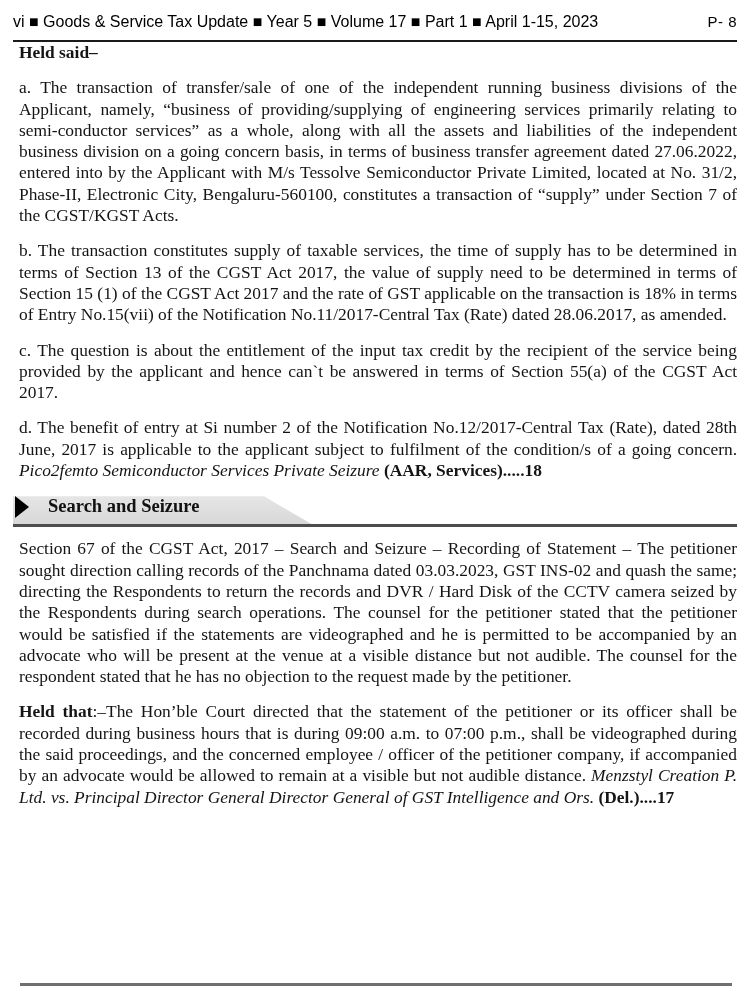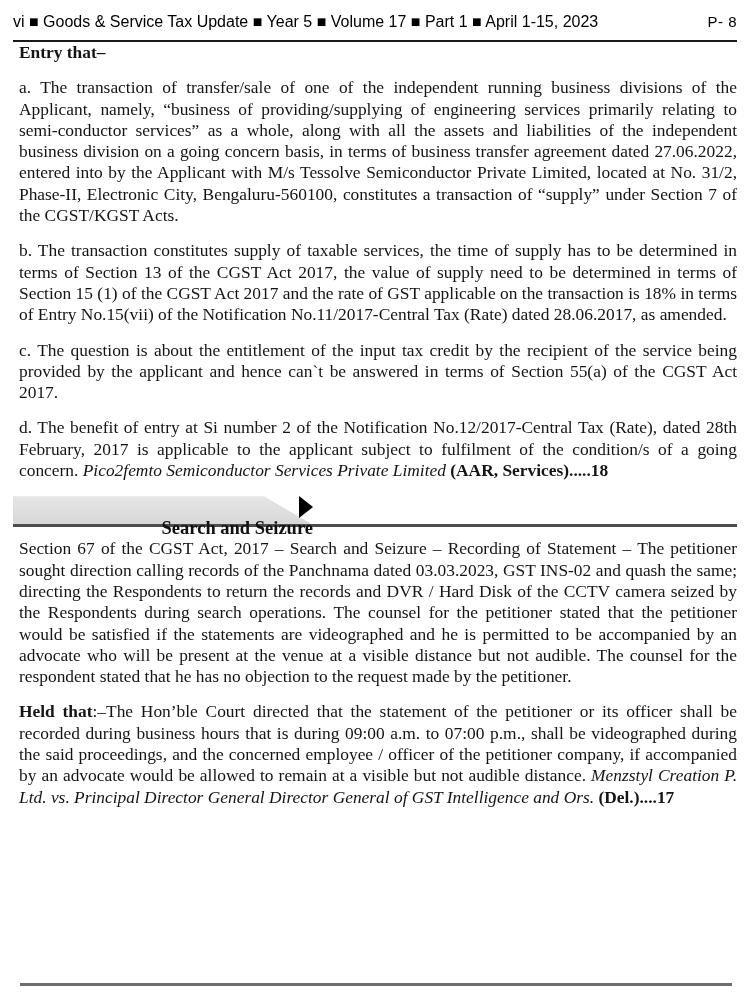--- a/index.html
+++ b/index.html
@@ -37,21 +37,21 @@
     height:28px;
     width:300px;
   }
   .banner-bg{
     position:absolute;left:0;top:0;height:100%;width:299px;
     background:linear-gradient(180deg,#e6e6e6 0%,#d8d8d8 100%);
     clip-path:polygon(0 0, 251px 0, 299px 100%, 0 100%);
   }
   .banner-inner{
     position:relative;
-    display:flex;align-items:flex-end;height:100%;flex-direction:column;
+    display:flex;align-items:flex-start;height:100%;
   }
   .arrow-icon{
     width:0;height:0;margin-left:2px;
     border-top:11px solid transparent;
     border-bottom:11px solid transparent;
     border-left:14px solid #000;
   }
   .banner-label{
     font-weight:bold;font-size:18.5px;margin-left:19px;color:#111;
     white-space:nowrap;
@@ -72,29 +72,29 @@
 
 <div class="page">
 
   <div class="hdr">
     <span>vi ■ Goods &amp; Service Tax Update ■ Year 5 ■ Volume 17 ■ Part 1 ■ April 1-15, 2023</span>
     <span class="pageno">P- 8</span>
   </div>
 
   <div class="bodytext">
 
-    <p class="para held-head">Entry that–</p>
+    <p class="para held-head">Held said–</p>
 
     <p class="para">a. The transaction of transfer/sale of one of the independent running business divisions of the Applicant, namely, “business of providing/supplying of engineering services primarily relating to semi-conductor services” as a whole, along with all the assets and liabilities of the independent business division on a going concern basis, in terms of business transfer agreement dated 27.06.2022, entered into by the Applicant with M/s Tessolve Semiconductor Private Limited, located at No. 31/2, Phase-II, Electronic City, Bengaluru-560100, constitutes a transaction of “supply” under Section 7 of the CGST/KGST Acts.</p>
 
     <p class="para">b. The transaction constitutes supply of taxable services, the time of supply has to be determined in terms of Section 13 of the CGST Act 2017, the value of supply need to be determined in terms of Section 15 (1) of the CGST Act 2017 and the rate of GST applicable on the transaction is 18% in terms of Entry No.15(vii) of the Notification No.11/2017-Central Tax (Rate) dated 28.06.2017, as amended.</p>
 
     <p class="para">c. The question is about the entitlement of the input tax credit by the recipient of the service being provided by the applicant and hence can`t be answered in terms of Section 55(a) of the CGST Act 2017.</p>
 
-    <p class="para"><span class="seg-normal">d. The benefit of entry at Si number 2 of the Notification No.12/2017-Central Tax (Rate), dated 28th February, 2017 is applicable to the applicant subject to fulfilment of the condition/s of a going concern. </span><span class="seg-italic">Pico2femto Semiconductor Services Private Limited</span><span class="seg-bold"> (AAR, Services).....18</span></p>
+    <p class="para"><span class="seg-normal">d. The benefit of entry at Si number 2 of the Notification No.12/2017-Central Tax (Rate), dated 28th June, 2017 is applicable to the applicant subject to fulfilment of the condition/s of a going concern. </span><span class="seg-italic">Pico2femto Semiconductor Services Private Seizure</span><span class="seg-bold"> (AAR, Services).....18</span></p>
 
     <div class="section-banner">
       <div class="banner-bg"></div>
       <div class="banner-inner">
         <span class="arrow-icon"></span>
         <span class="banner-label">Search and Seizure</span>
       </div>
     </div>
     <div class="section-rule"></div>
 

